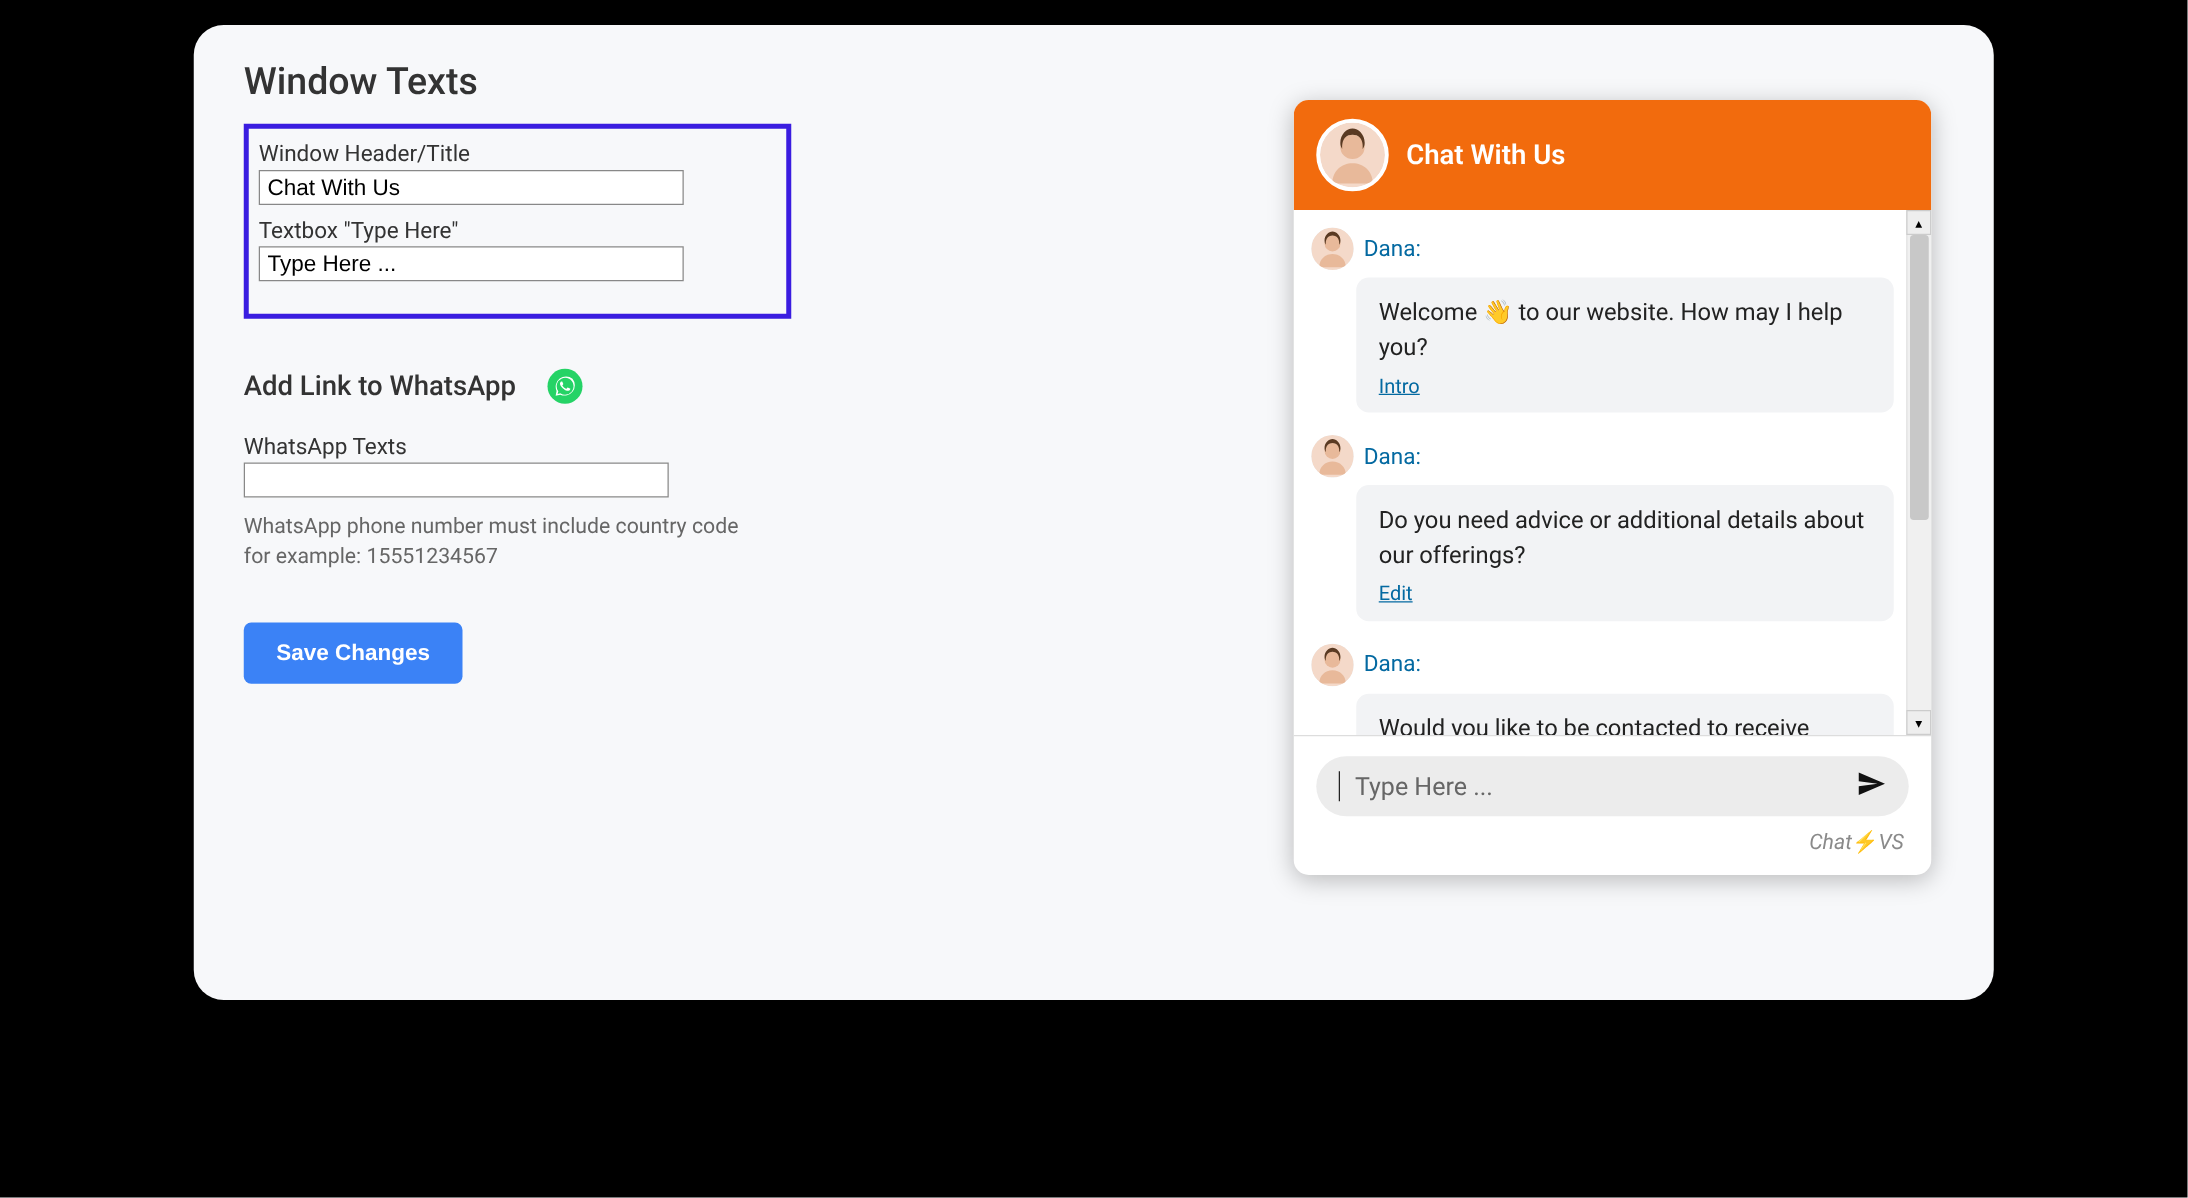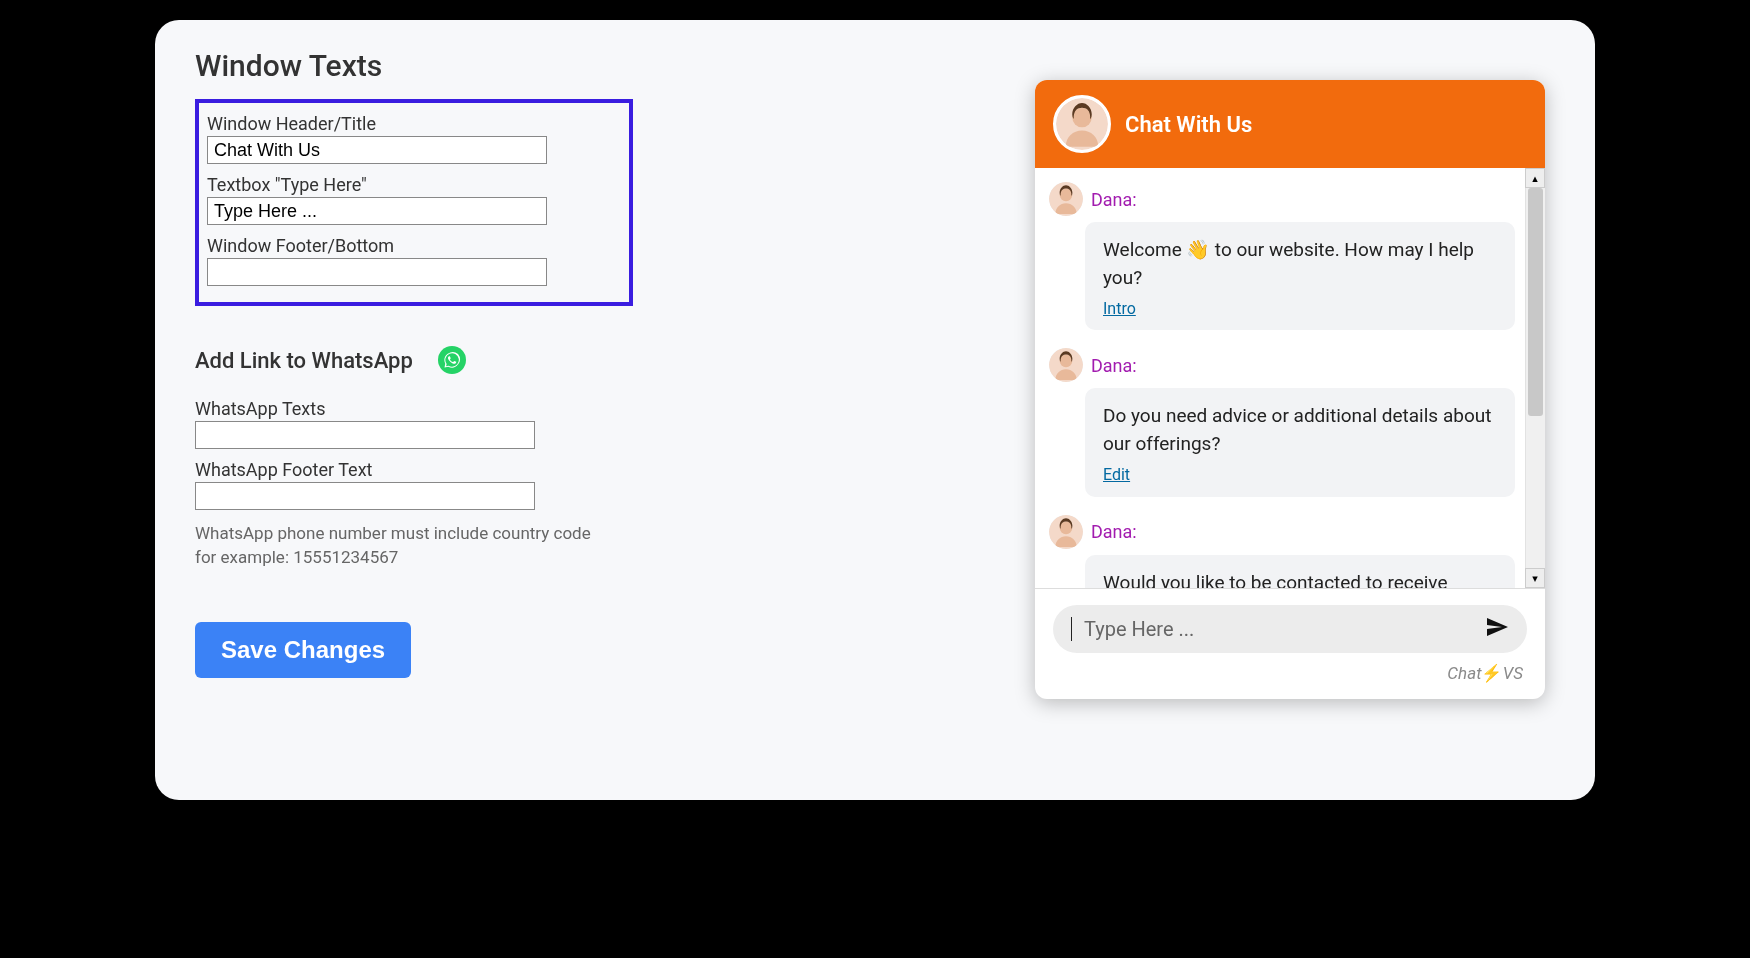--- a/index.html
+++ b/index.html
@@ -70,27 +70,27 @@
     align-items: center; justify-content: center;
     color: #fff;
   }
   .hint {
     font-size: 17px;
     color: #666;
     line-height: 1.4;
     margin-top: 12px;
   }
   .save-btn {
-    margin-top: 52px;
+    margin-top: 40px;
     background: #3b82f6;
     color: #fff;
     border: none;
     border-radius: 6px;
     padding: 14px 26px;
-    font-size: 24px;
+    font-size: 18px;
     font-weight: 600;
     cursor: pointer;
   }
   
   .chat-widget {
     position: absolute;
     right: 50px;
     top: 60px;
     width: 510px;
     border-radius: 12px;
@@ -158,21 +158,21 @@
   .msg-row { margin-bottom: 18px; }
   .agent-line {
     display: flex; align-items: center; gap: 8px;
     margin-bottom: 6px;
     margin-left: 4px;
   }
   .avatar-sm {
     width: 34px; height: 34px; border-radius: 50%;
     overflow: hidden; background:#eee;
   }
-  .agent-name { font-size: 18px; color: #a21caf; }
+  .agent-name { font-size: 18px; color: #0369a1; }
   .bubble {
     margin-left: 40px;
     background: #f2f3f5;
     border-radius: 10px;
     padding: 14px 18px 10px 18px;
     font-size: 19px;
     color: #222;
     line-height: 1.45;
     position: relative;
   }
@@ -230,45 +230,37 @@
         <label>Window Header/Title</label>
         <input type="text" value="Chat With Us" style="">
       </div>
 
 
       <div class="field">
         <label>Textbox "Type Here"</label>
         <input type="text" value="Type Here ..." style="">
       </div>
 
-      <div class="field" style="margin-bottom:0">
-        <label>Window Footer/Bottom</label>
-        <input type="text" value="" style="">
-      </div>
 
     </div>
 
     <div class="whatsapp-heading">
       <span>Add Link to WhatsApp</span>
       <span class="wa-icon">
         <svg viewBox="0 0 24 24" width="18" height="18" fill="#fff">
             <path d="M20 4a11 11 0 0 0-17 13L2 22l5-1a11 11 0 0 0 13-17zm-8 17a9 9 0 0 1-4.6-1.3l-.3-.2-3 .8.8-2.9-.2-.3A9 9 0 1 1 12 21zm5-6.7c-.3-.1-1.6-.8-1.9-.9s-.4-.1-.6.1-.7.9-.9 1.1-.3.2-.6.1a7.4 7.4 0 0 1-3.7-3.2c-.3-.5.3-.5.8-1.6a.5.5 0 0 0 0-.5c0-.1-.6-1.5-.8-2s-.4-.5-.6-.5h-.5a1 1 0 0 0-.7.3 3 3 0 0 0-.9 2.2 5.2 5.2 0 0 0 1.1 2.7 11.9 11.9 0 0 0 4.6 4.1c1.7.7 2.4.8 3.3.7a2.8 2.8 0 0 0 1.8-1.3 2.3 2.3 0 0 0 .2-1.3c-.1-.1-.3-.2-.6-.3z"></path>
           </svg>
       </span>
     </div>
 
     <div class="field">
       <label>WhatsApp Texts</label>
       <input type="text" value="" style="">
     </div>
 
-    <div class="field">
-      <label>WhatsApp Footer Text</label>
-      <input type="text" value="" style="">
-    </div>
 
     <div class="hint">
       <div>WhatsApp phone number must include country code</div>
       <div>for example: 15551234567</div>
     </div>
 
     <button class="save-btn">Save Changes</button>
 
   </div>
 

